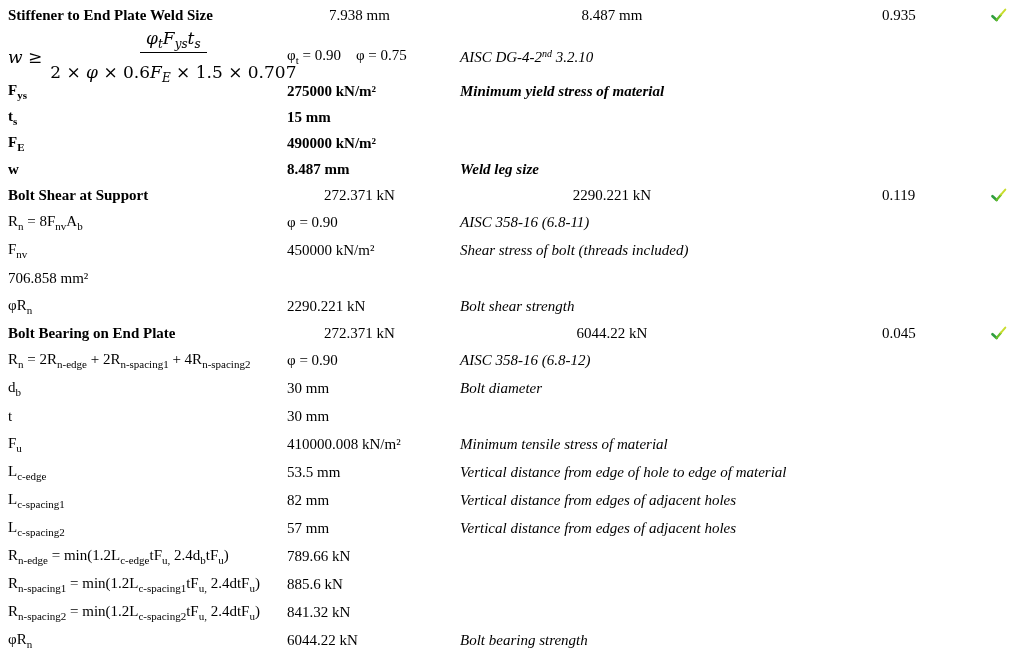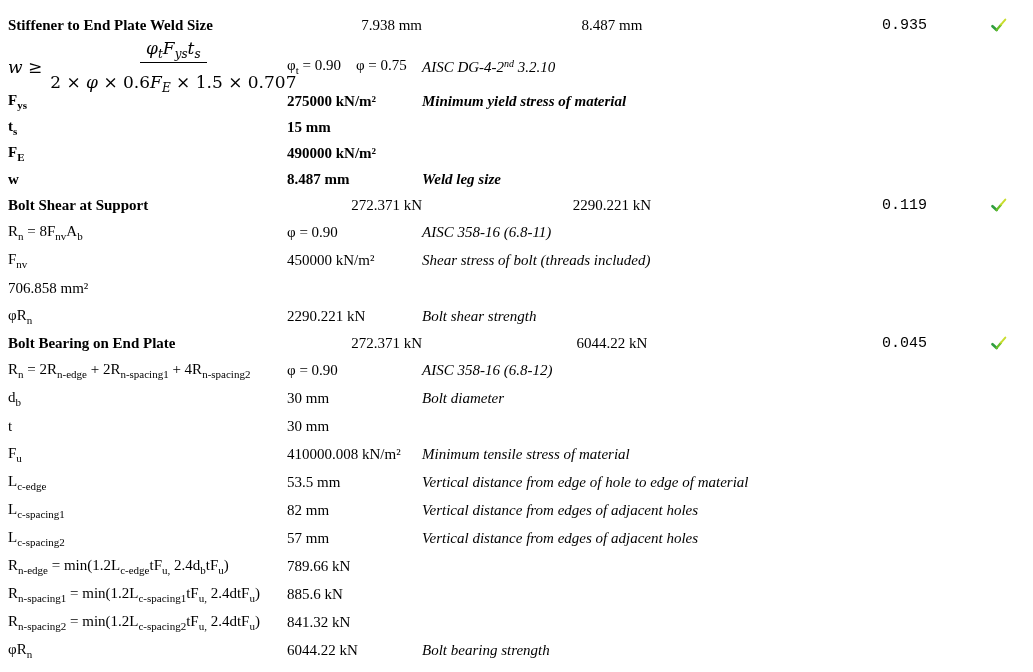--- a/index.html
+++ b/index.html
@@ -9,39 +9,39 @@
     color: #000000;
   }
   body {
     width: 1033px;
     height: 672px;
     overflow: hidden;
     font-family: "Liberation Serif", serif;
     font-size: 15px;
   }
   .sheet {
-    padding: 12px 0 0 8px;
+    padding: 2px 0 0 8px;
   }
   .row {
     display: grid;
     grid-template-columns: 279px 135px 440px 115px 40px;
     align-items: center;
     height: 28px;
     white-space: nowrap;
   }
   .row.header { height: 26px; }
   .row.compact { height: 26px; font-weight: bold; }
   .row.math-row { height: 50px; }
   .cell { overflow: visible; }
   .title { font-weight: bold; }
-  .demand { text-align: right; padding-left: 10px; }
+  .demand { text-align: center; padding-left: 10px; }
   .capacity-box { display: inline-block; width: 380px; text-align: center; }
-  .ratio { padding-left: 20px; font-family: Liberation Mono, monospace; }
+  .ratio { padding-left: 20px; }
   .check-cell { padding-left: 14px; align-self: center; line-height: 0; }
-  .desc { font-style: italic; }
+  .desc { font-style: italic; margin-left: 38px; }
   .sub { font-size: 11px; vertical-align: -4px; }
   .sup { font-size: 10px; vertical-align: 5px; }
   .it  { font-style: italic; }
   
   .math {
     display: inline-flex;
     align-items: center;
     gap: 8px;
     font-family: "DejaVu Serif", serif;
     font-size: 17px;

